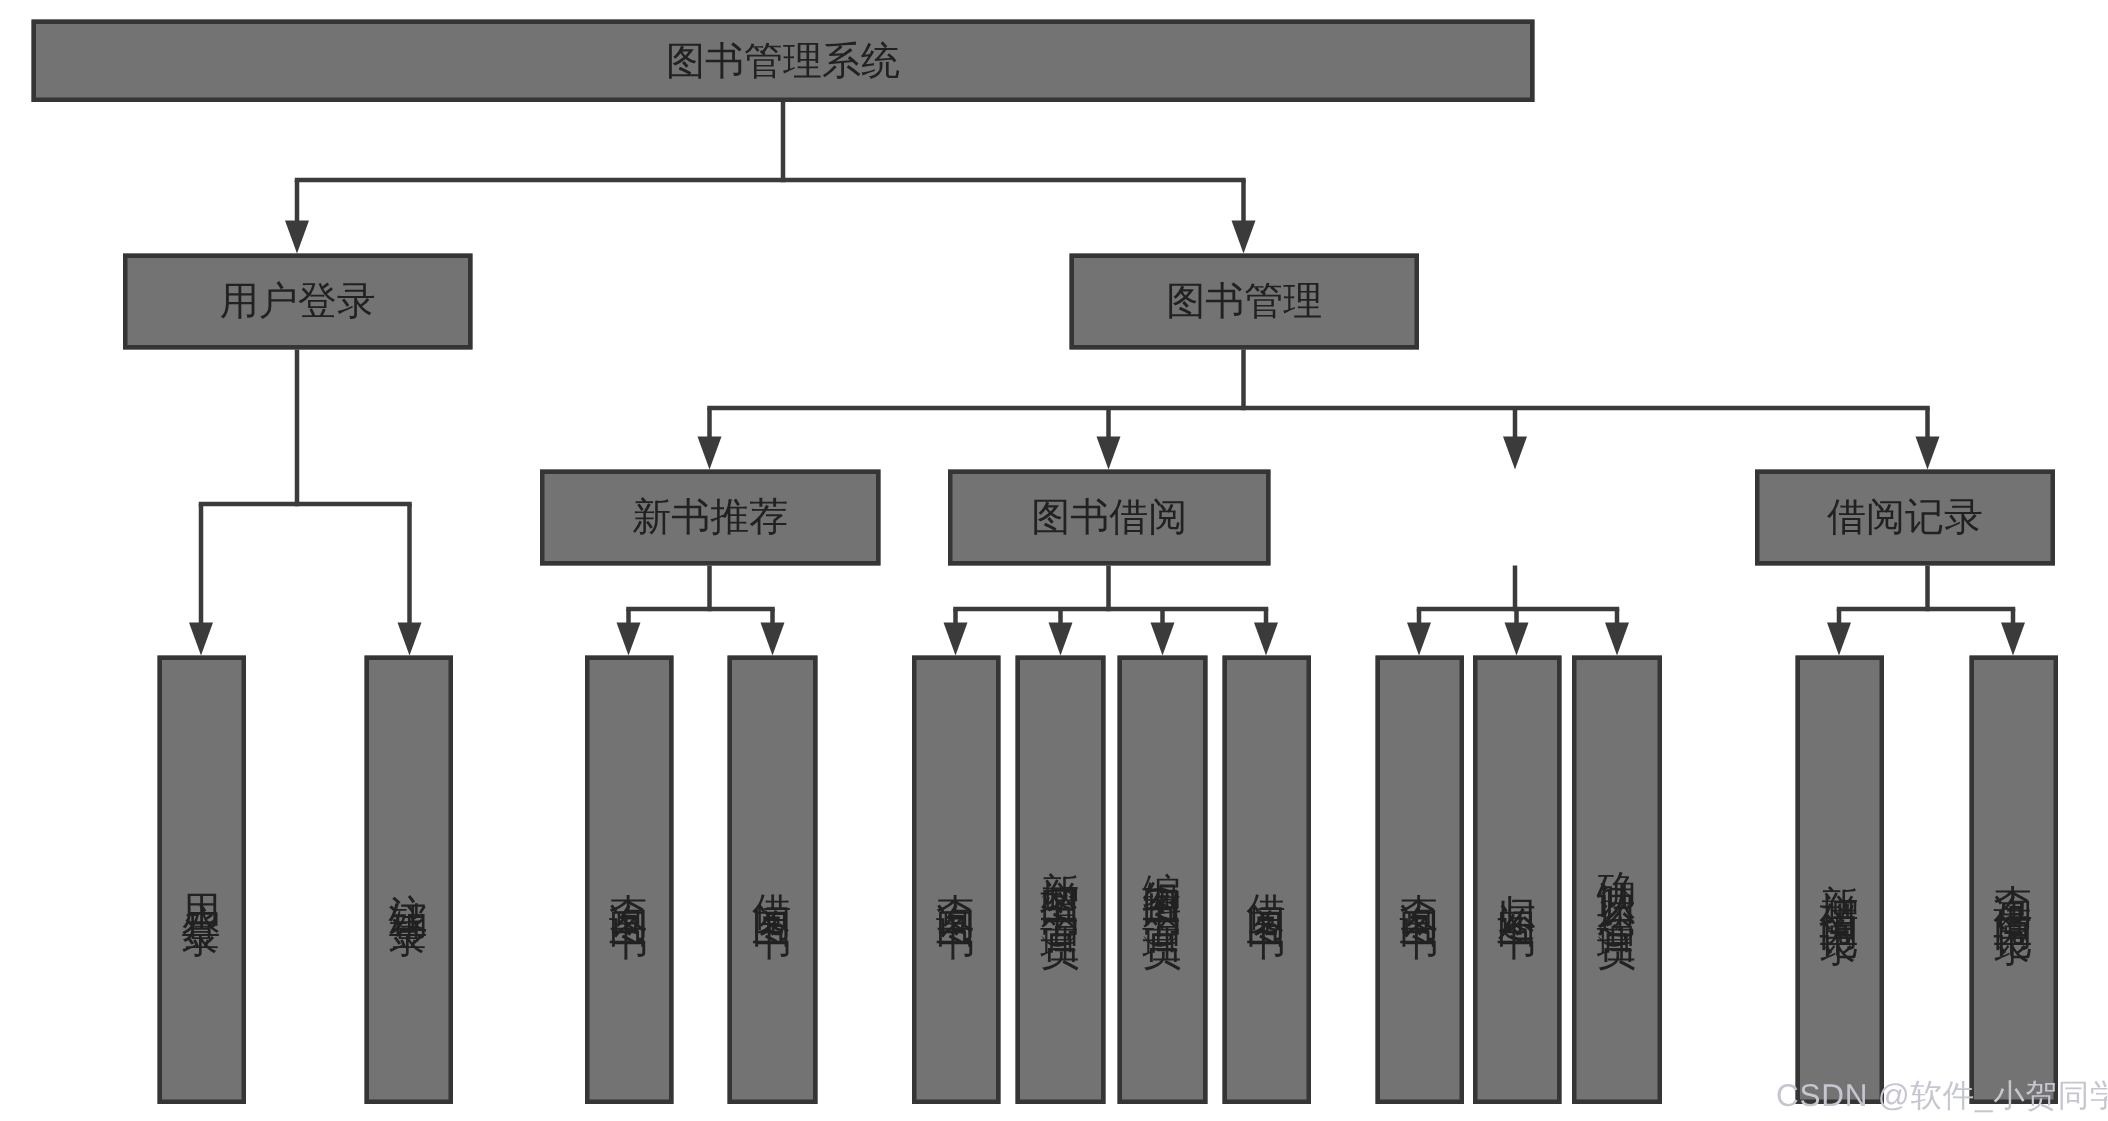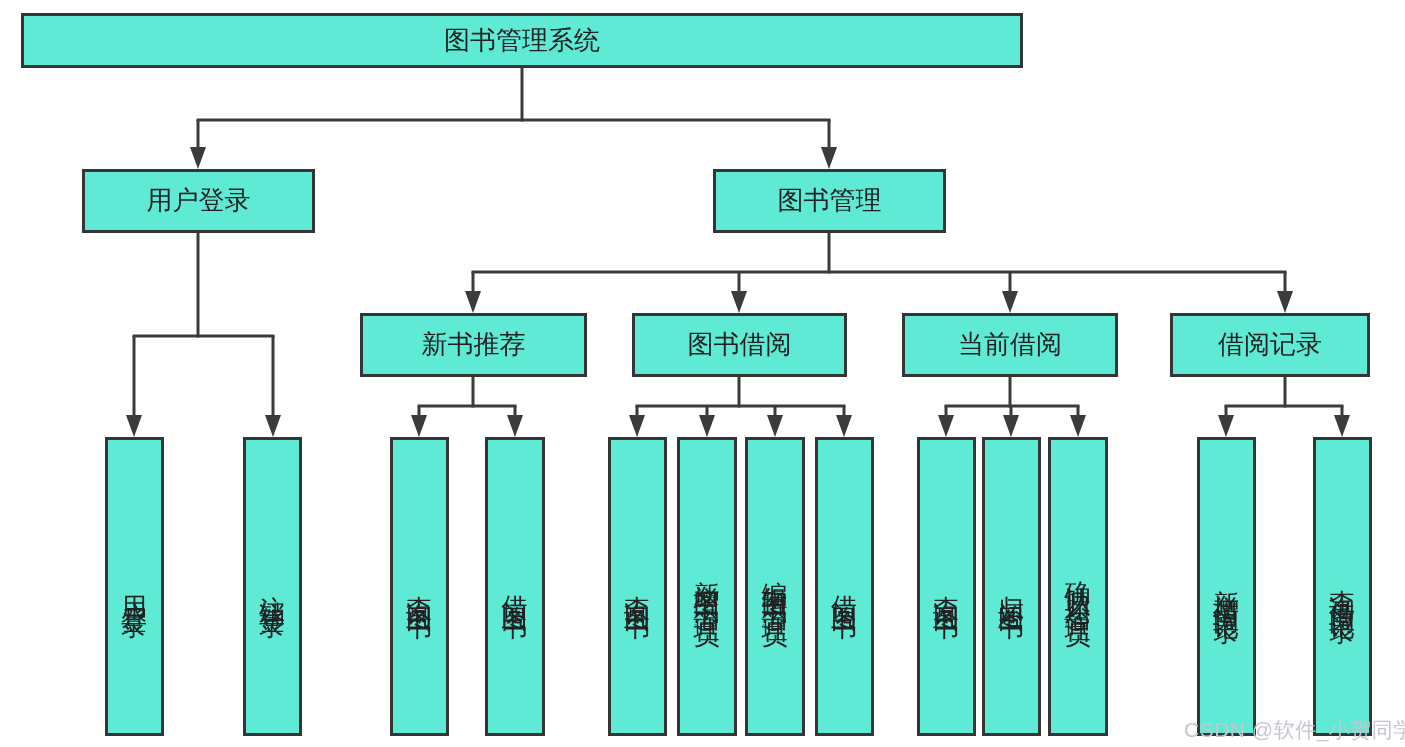--- a/index.html
+++ b/index.html
@@ -14,21 +14,21 @@
   .connectors {
     position: absolute;
     left: 0; top: 0;
     width: 1405px; height: 747px;
     pointer-events: none;
     z-index: 2;
   }
   .node {
     position: absolute;
     box-sizing: border-box;
-    background: #5eead4;
+    background: #737373;
     border: 3px solid #353535;
     display: flex;
     align-items: center;
     justify-content: center;
     color: #212121;
     z-index: 1;
   }
   .node .lbl {
     font-size: 26px;
     line-height: 1.15;
@@ -129,23 +129,20 @@
   <div class="node" style="left:360px; top:313px; width:227px; height:64px;">
     <span class="lbl">新书推荐</span>
   </div>
 
   <div class="node" style="left:713px; top:169px; width:233px; height:64px;">
     <span class="lbl">图书管理</span>
   </div>
   <div class="node" style="left:632px; top:313px; width:215px; height:64px;">
     <span class="lbl">图书借阅</span>
   </div>
-  <div class="node" style="left:902px; top:313px; width:216px; height:64px;">
-    <span class="lbl">当前借阅</span>
-  </div>
   <div class="node" style="left:1170px; top:313px; width:200px; height:64px;">
     <span class="lbl">借阅记录</span>
   </div>
 
   <div class="node vert" style="left:105px; top:437px; width:59px; height:299px;">
     <span class="lbl">用户登录</span>
   </div>
   <div class="node vert" style="left:243px; top:437px; width:59px; height:299px;">
     <span class="lbl">注销登录</span>
   </div>

